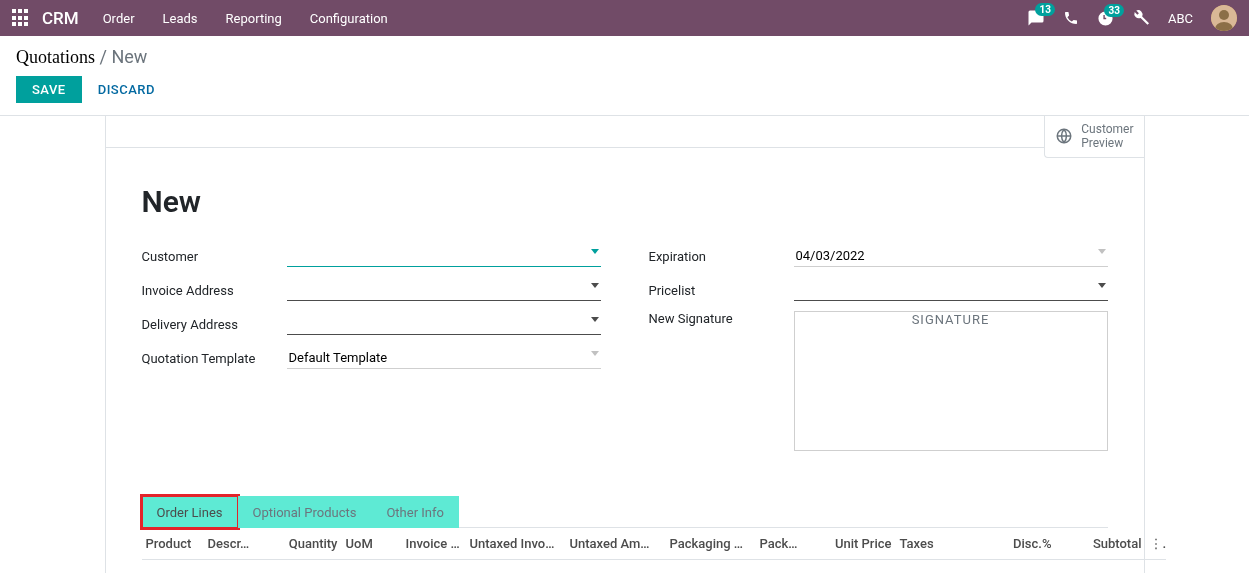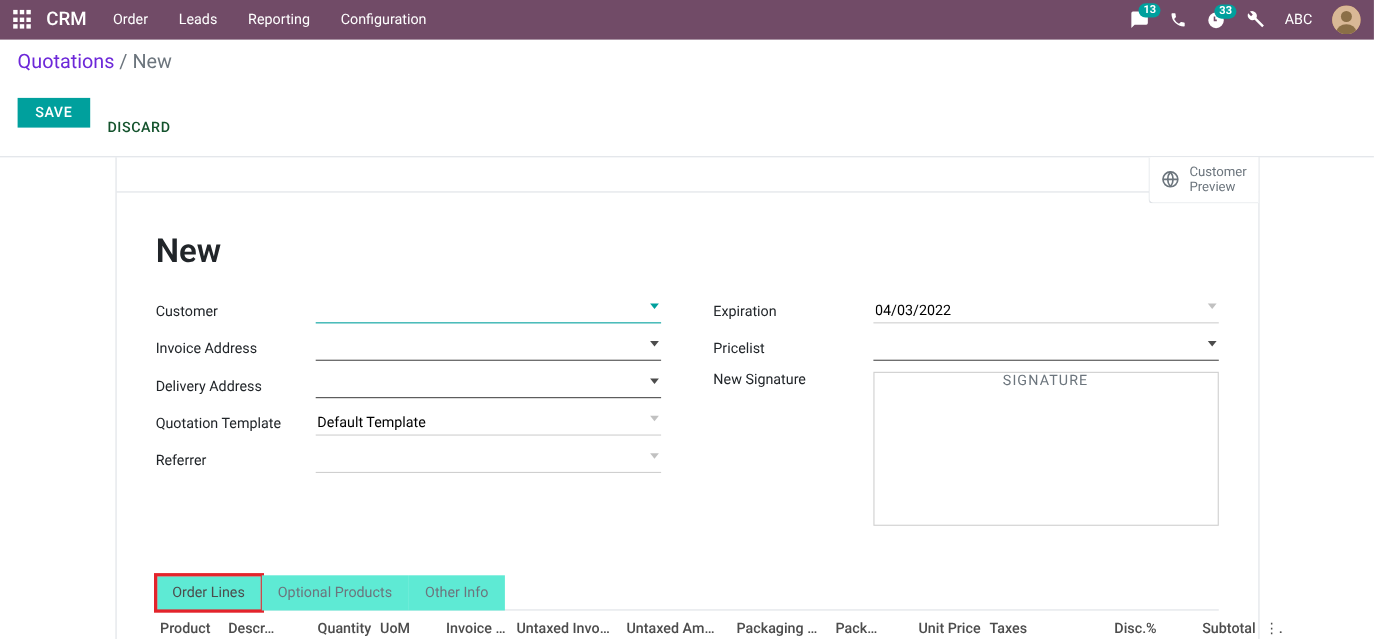--- a/index.html
+++ b/index.html
@@ -12,26 +12,26 @@
 .nav-menu { display: flex; gap: 28px; font-size: 13px; font-weight: 400; }
 .nav-menu span { cursor: pointer; }
 .topbar-right { margin-left: auto; display: flex; align-items: center; gap: 18px; }
 .icon-btn { position: relative; cursor: pointer; display: flex; align-items: center; }
 .badge { position: absolute; top: -6px; right: -10px; background: #00a09d; color: #fff; font-size: 10px; padding: 1px 4px; border-radius: 8px; min-width: 16px; text-align: center; font-weight: bold; }
 .avatar { width: 26px; height: 26px; border-radius: 50%; background: #d4a574; display: flex; align-items: center; justify-content: center; overflow: hidden; }
 .avatar svg { width: 26px; height: 26px; }
 
 .breadcrumb-bar { padding: 10px 16px 8px; }
 .breadcrumb { font-size: 18px; }
-.breadcrumb .link { color: #6d28d9; cursor: pointer; }
+.breadcrumb .link { color: #000000; cursor: pointer; font-family: Liberation Serif, serif; }
 .breadcrumb .sep, .breadcrumb .current { color: #6c757d; }
 
 .action-bar { padding: 0 16px 12px; display: flex; align-items: center; gap: 12px; }
 .btn-save { background: #00a09d; color: #fff; border: none; padding: 6px 16px; font-size: 13px; font-weight: 500; cursor: pointer; letter-spacing: 0.5px; }
-.btn-discard { background: none; border: none; color: #14532d; font-size: 13px; font-weight: 500; cursor: pointer; letter-spacing: 0.5px; padding: 6px 4px; margin-top: 28px; }
+.btn-discard { background: none; border: none; color: #0369a1; font-size: 13px; font-weight: 500; cursor: pointer; letter-spacing: 0.5px; padding: 6px 4px; }
 
 .divider { border-top: 1px solid #dee2e6; }
 
 .form-sheet { margin: 0 auto; width: 1040px; max-width: 100%; padding: 0; position: relative; }
 .sheet-body { border-left: 1px solid #dee2e6; border-right: 1px solid #dee2e6; position: relative; min-height: 457px; }
 
 .customer-preview { position: absolute; top: 0; right: 0; background: #fff; border: 1px solid #dee2e6; border-top: none; border-right: none; border-bottom-left-radius: 4px; padding: 6px 10px; display: flex; align-items: center; gap: 8px; cursor: pointer; color: #6c757d; font-size: 12px; }
 .customer-preview .stat-text { display: flex; flex-direction: column; line-height: 1.2; }
 
 .page-title { font-size: 30px; font-weight: 600; padding: 36px 0 24px 36px; color: #212529; }
@@ -171,27 +171,20 @@
           <div class="form-label">Delivery Address</div>
           <div class="form-field">
             <input class="input-line dark" value="" style="">
             <div class="caret"></div>
           </div>
         </div>
         <div class="form-row">
           <div class="form-label">Quotation Template</div>
           <div class="form-field">
             <input class="input-line" value="Default Template" style="">
-            <div class="caret light"></div>
-          </div>
-        </div>
-        <div class="form-row">
-          <div class="form-label">Referrer</div>
-          <div class="form-field">
-            <input class="input-line" value="" style="">
             <div class="caret light"></div>
           </div>
         </div>
       </div>
 
       <div class="form-col">
         <div class="form-row">
           <div class="form-label">Expiration</div>
           <div class="form-field">
             <input class="input-line" value="04/03/2022" style="">

